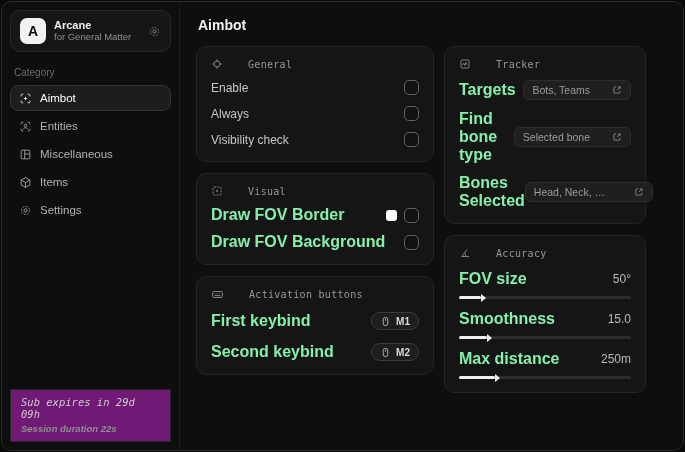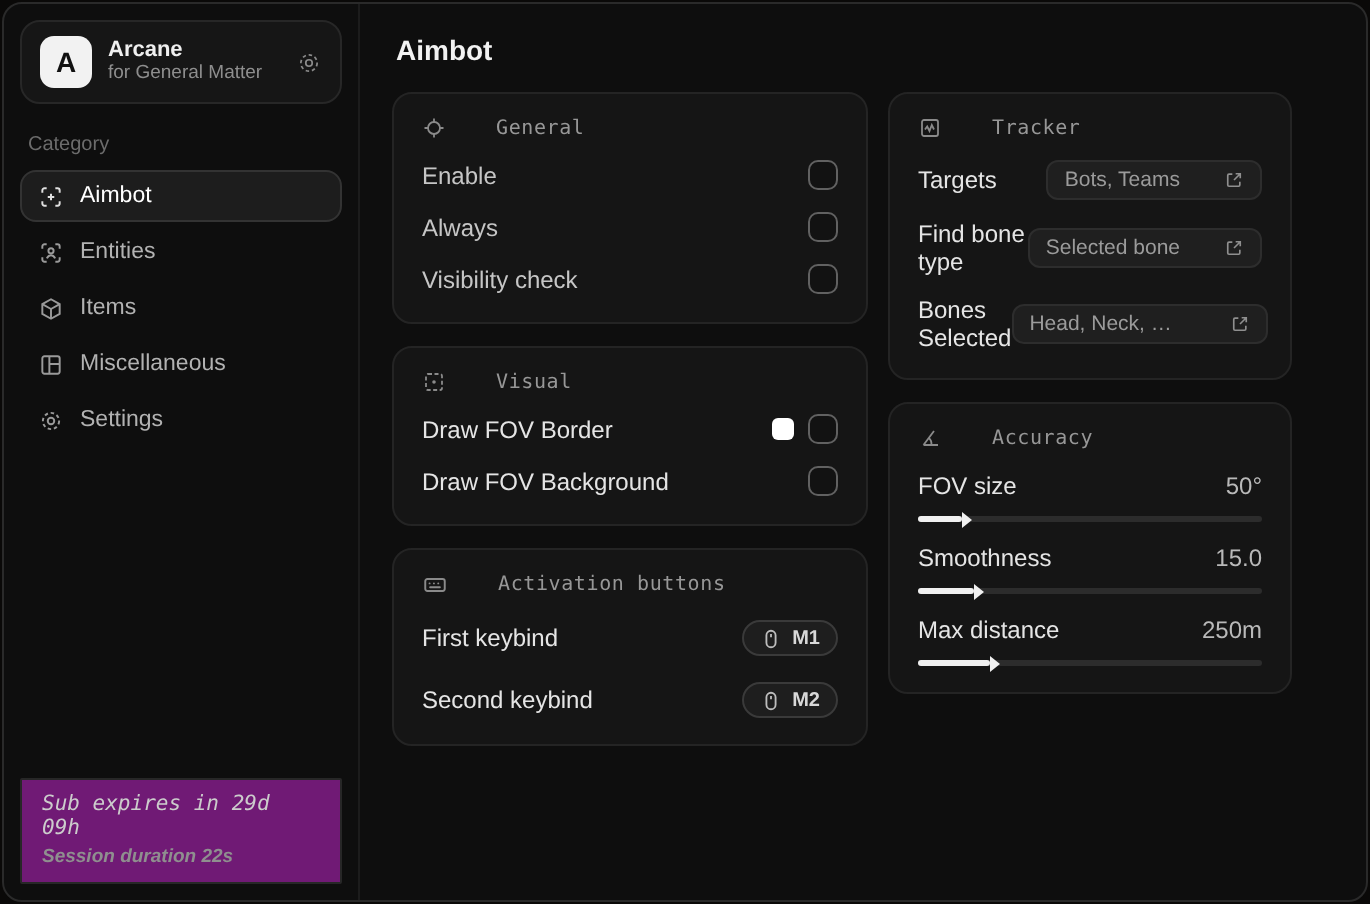--- a/index.html
+++ b/index.html
@@ -38,21 +38,21 @@
   .page-title { font-size:14px; font-weight:bold; color:#f2f2f2; margin:2px 0 13px 2px; }
   .cols { display:flex; gap:10px; align-items:flex-start; }
   .col-l { width:238px; } .col-r { width:202px; }
   .card { background:#151515; border:1px solid #242424; border-radius:10px;
           padding:11px 14px 13px 14px; margin-bottom:11px; }
   .card-title { display:flex; align-items:center; gap:25px; margin-bottom:4px;
                 font-family:"DejaVu Sans Mono","Liberation Mono",monospace;
                 font-size:10px; color:#979797; letter-spacing:.3px; }
   .card-title .cicon { display:flex; color:#8a8a8a; }
   .row { display:flex; align-items:center; justify-content:space-between; margin-top:9px; min-height:17px; }
-  .lbl  { font-size:12px; font-weight:normal; color:#e5e5e5; }
+  .lbl  { font-size:16px; font-weight:bold; color:#86efac; }
   .lbl-dim { font-size:12px; color:#c6c6c6; }
   .chk { width:15px; height:15px; border:1.5px solid #616161; border-radius:5px; background:#121212; }
   .right-group { display:flex; align-items:center; gap:7px; }
   .swatch { width:11px; height:11px; border-radius:3px; }
   .keypill { display:flex; align-items:center; gap:5px; height:18px; padding:0 8px;
              background:#1e1e1e; border:1px solid #3a3a3a; border-radius:9px;
              font-size:10px; font-weight:bold; color:#d8d8d8; }
   .keypill .kicon { display:flex; color:#bdbdbd; }
   .ddpill { display:flex; align-items:center; gap:22px; height:20px; padding:0 8px;
             background:#1f1f1f; border:1px solid #2d2d2d; border-radius:6px;
@@ -108,35 +108,35 @@
           <circle cx="12" cy="10" r="2.4"></circle>
             <path d="M8.2 17c.8-2 2.2-3 3.8-3s3 1 3.8 3"></path>
         </svg>
       </span>
       <span>Entities</span>
     </div>
 
     <div class="nav-item">
       <span class="nicon">
         <svg width="13" height="13" viewBox="0 0 24 24" fill="none" stroke="currentColor" stroke-width="1.8">
+          <rect x="4" y="4" width="16" height="16" rx="2"></rect>
+            <path d="M10.5 4v16M10.5 11H20"></path>
+        </svg>
+      </span>
+      <span>Miscellaneous</span>
+    </div>
+
+    <div class="nav-item">
+      <span class="nicon">
+        <svg width="13" height="13" viewBox="0 0 24 24" fill="none" stroke="currentColor" stroke-width="1.8">
           <path d="M12 3l8 4.5v9L12 21l-8-4.5v-9L12 3z"></path>
             <path d="M4 7.5l8 4.5 8-4.5M12 12v9"></path>
         </svg>
       </span>
       <span>Items</span>
-    </div>
-
-    <div class="nav-item">
-      <span class="nicon">
-        <svg width="13" height="13" viewBox="0 0 24 24" fill="none" stroke="currentColor" stroke-width="1.8">
-          <rect x="4" y="4" width="16" height="16" rx="2"></rect>
-            <path d="M10.5 4v16M10.5 11H20"></path>
-        </svg>
-      </span>
-      <span>Miscellaneous</span>
     </div>
 
     <div class="nav-item">
       <span class="nicon">
         <svg width="13" height="13" viewBox="0 0 24 24" fill="none" stroke="currentColor" stroke-width="1.8">
           <circle cx="12" cy="12" r="7.5" stroke-dasharray="3.2 2.6"></circle>
             <circle cx="12" cy="12" r="3"></circle>
         </svg>
       </span>
       <span>Settings</span>

